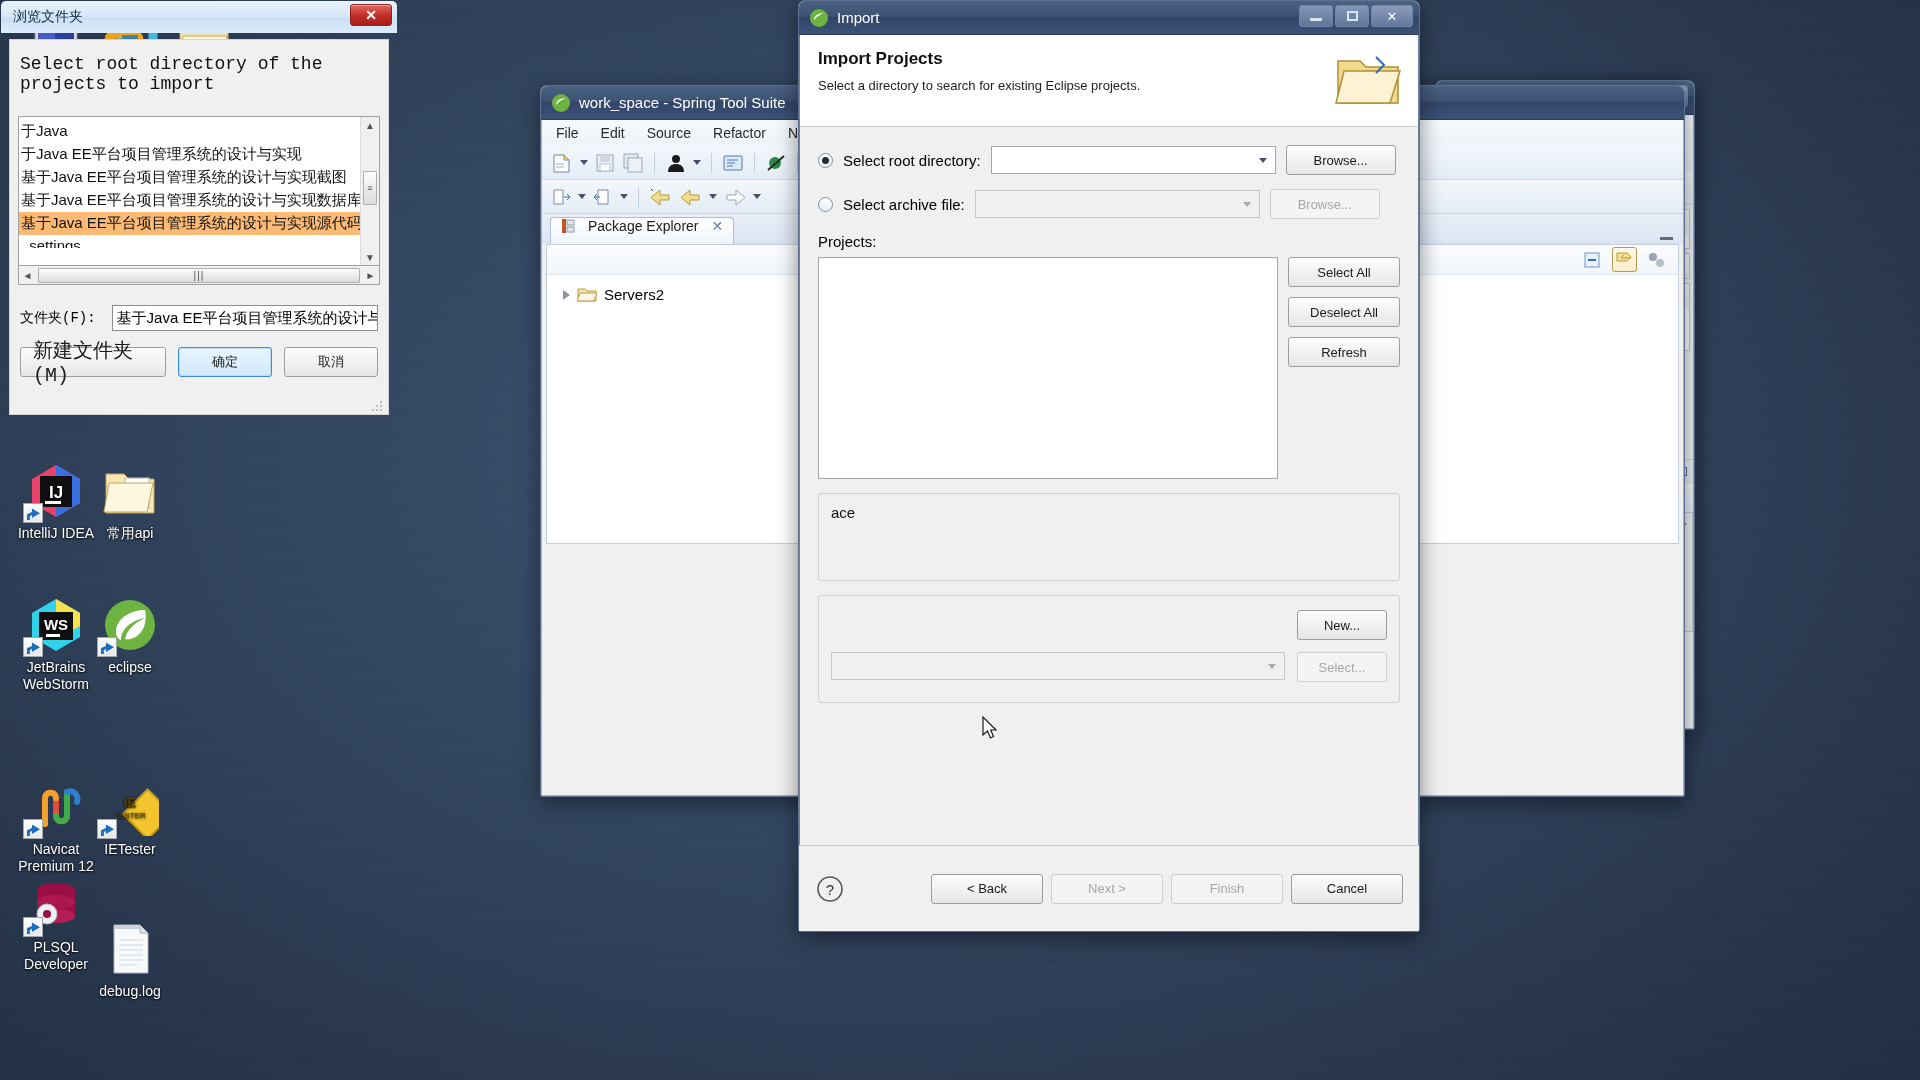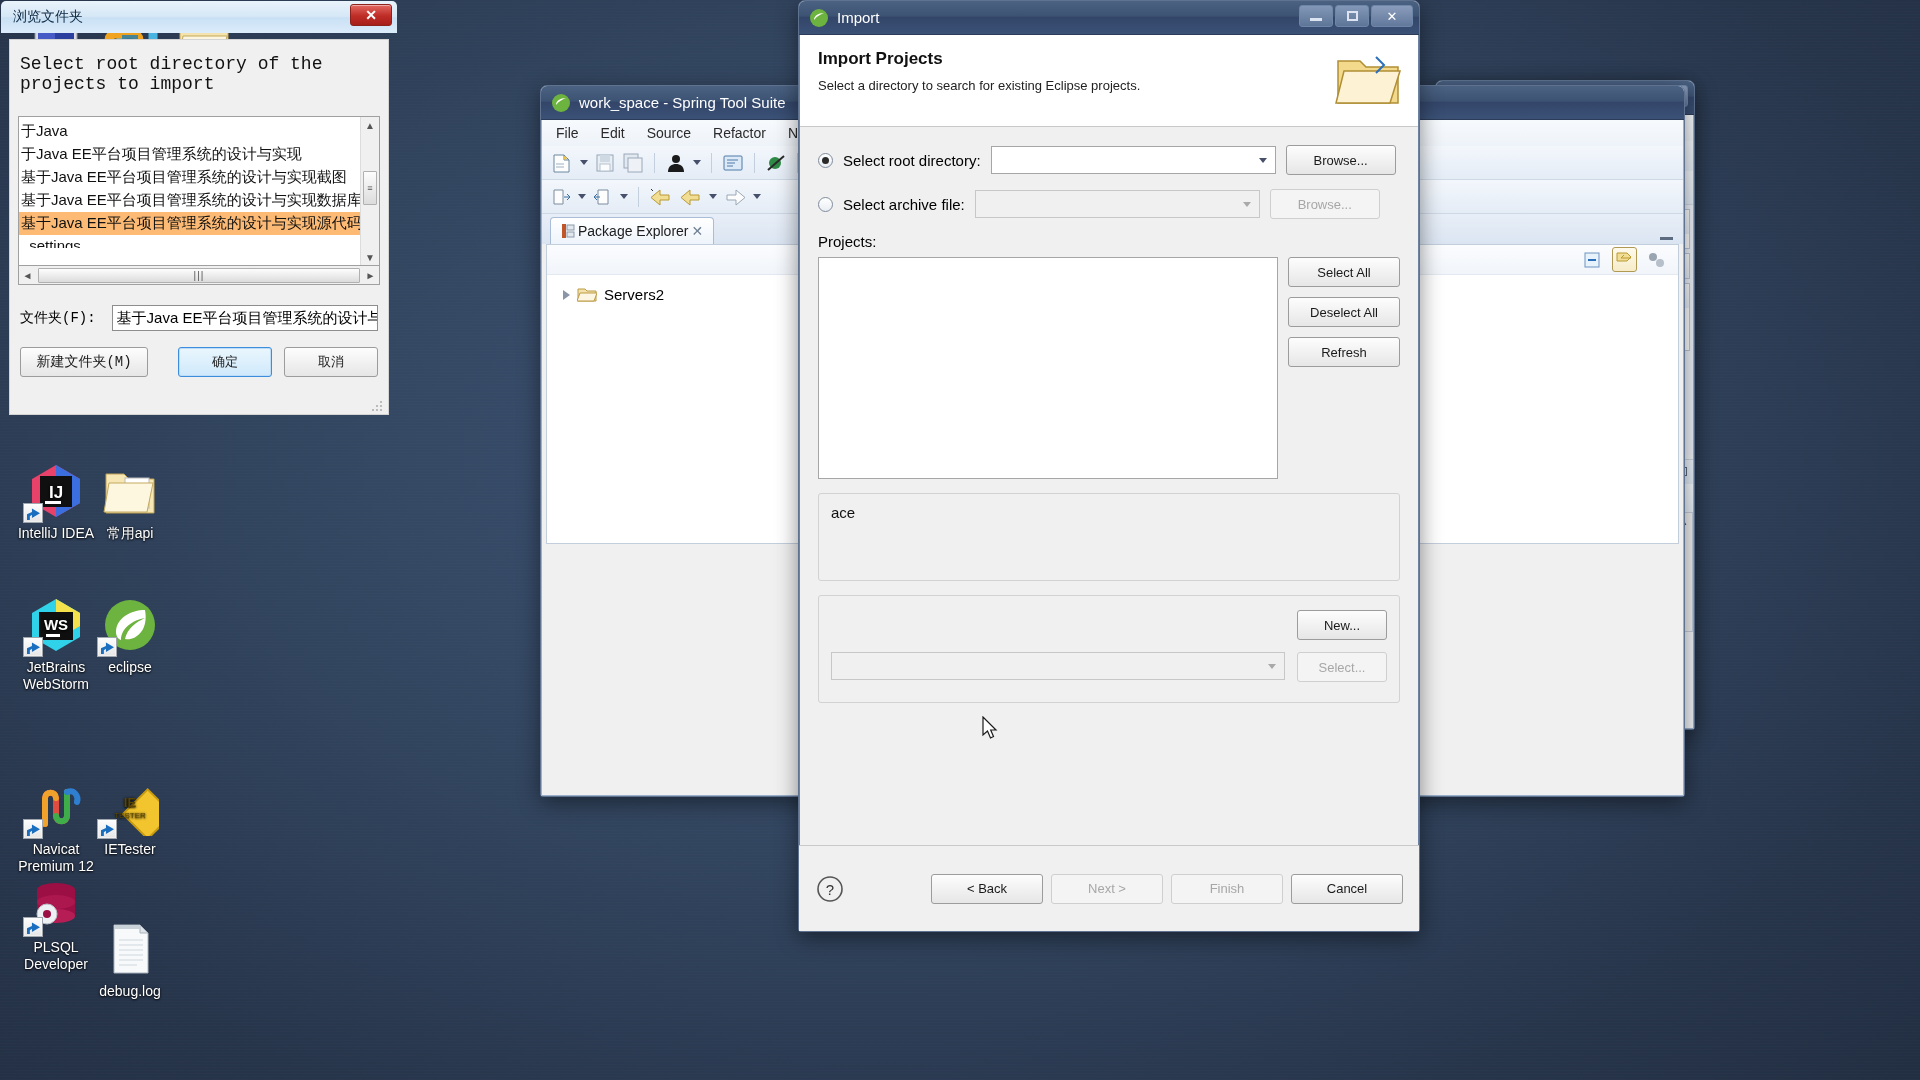--- a/index.html
+++ b/index.html
@@ -78,21 +78,21 @@
   #sts .body{ background:#f0f0f0; height:calc(100% - 34px); border:1px solid #9bb0cb; border-top:none;}
   .menubar{ height:26px; display:flex; align-items:center; gap:22px; padding:0 14px; font-size:14px; color:#2a2a2a;
             background:linear-gradient(#f7fafd,#eef3f9); }
   .toolbar{ height:34px; display:flex; align-items:center; gap:6px; padding:0 8px;
             background:linear-gradient(#f3f7fc,#e4ecf6); border-bottom:1px solid #cfd9e6;}
   .sep{ width:1px;height:20px;background:#c4cfdd; margin:0 4px;}
   .caret{ width:0;height:0;border-left:4px solid transparent;border-right:4px solid transparent;border-top:5px solid #46506a;}
   .tabrow{ height:30px; display:flex; align-items:flex-end; padding-left:8px;
            background:linear-gradient(#e8eef7,#dbe5f2); }
   .vtab{
-    height:27px; padding:0 10px; display:flex;align-items:center;gap:3px;
+    height:27px; padding:0 10px; display:flex;align-items:flex-start;gap:13px;
     background:linear-gradient(#ffffff,#eef4fb);
     border:1px solid #a9bdd6; border-bottom:none; border-radius:4px 4px 0 0;
     font-size:14px; color:#1c1c1c;
   }
   .viewarea{ background:#fff; border:1px solid #c3cedd; margin:0 4px; height:300px; position:relative;}
   .treeitem{ display:flex;align-items:center;gap:7px; font-size:15px; padding:3px 6px; }
   .arrow-r{ width:0;height:0;border-top:5px solid transparent;border-bottom:5px solid transparent;border-left:7px solid #8a96a8;}
 
   
   #right{ left:1435px; top:80px; width:260px; height:650px; }
@@ -822,21 +822,21 @@
       </div>
 
       <div style="display:flex;align-items:center;gap:16px;padding:20px 10px 0 10px">
         <span class="mono" style="font-size:14px;white-space:nowrap">文件夹(F):</span>
         <div style="flex:1;background:#fff;border:1px solid #8d8d8d;height:26px;display:flex;align-items:center;padding-left:4px;overflow:hidden;">
           <span style="font-size:15px;white-space:nowrap">基于Java EE平台项目管理系统的设计与实</span>
         </div>
       </div>
 
       <div style="display:flex;align-items:center;gap:12px;padding:16px 10px 0 10px;">
-        <div class="btn" style="min-width:128px;height:30px;font-size:14px;font-family:'Liberation Mono',monospace;">新建文件夹(M)</div>
+        <div class="btn" style="min-width:128px;height:30px;font-size:20px;font-family:'Liberation Mono',monospace;">新建文件夹(M)</div>
         <div style="margin-left:auto;display:flex;gap:12px">
           <div class="btn" style="min-width:94px;height:30px;border:1px solid #3c8ddc;box-shadow:0 0 0 1px #bcdcf7 inset;background:linear-gradient(#eaf6fd,#cfe9fb);">确定</div>
           <div class="btn" style="min-width:94px;height:30px;">取消</div>
         </div>
       </div>
 
       <div style="position:absolute;right:4px;bottom:3px;width:12px;height:12px;opacity:.5">
         <svg width="12" height="12">
             <g fill="#8a8a8a">
               <rect x="8" y="8" width="2" height="2"></rect>

